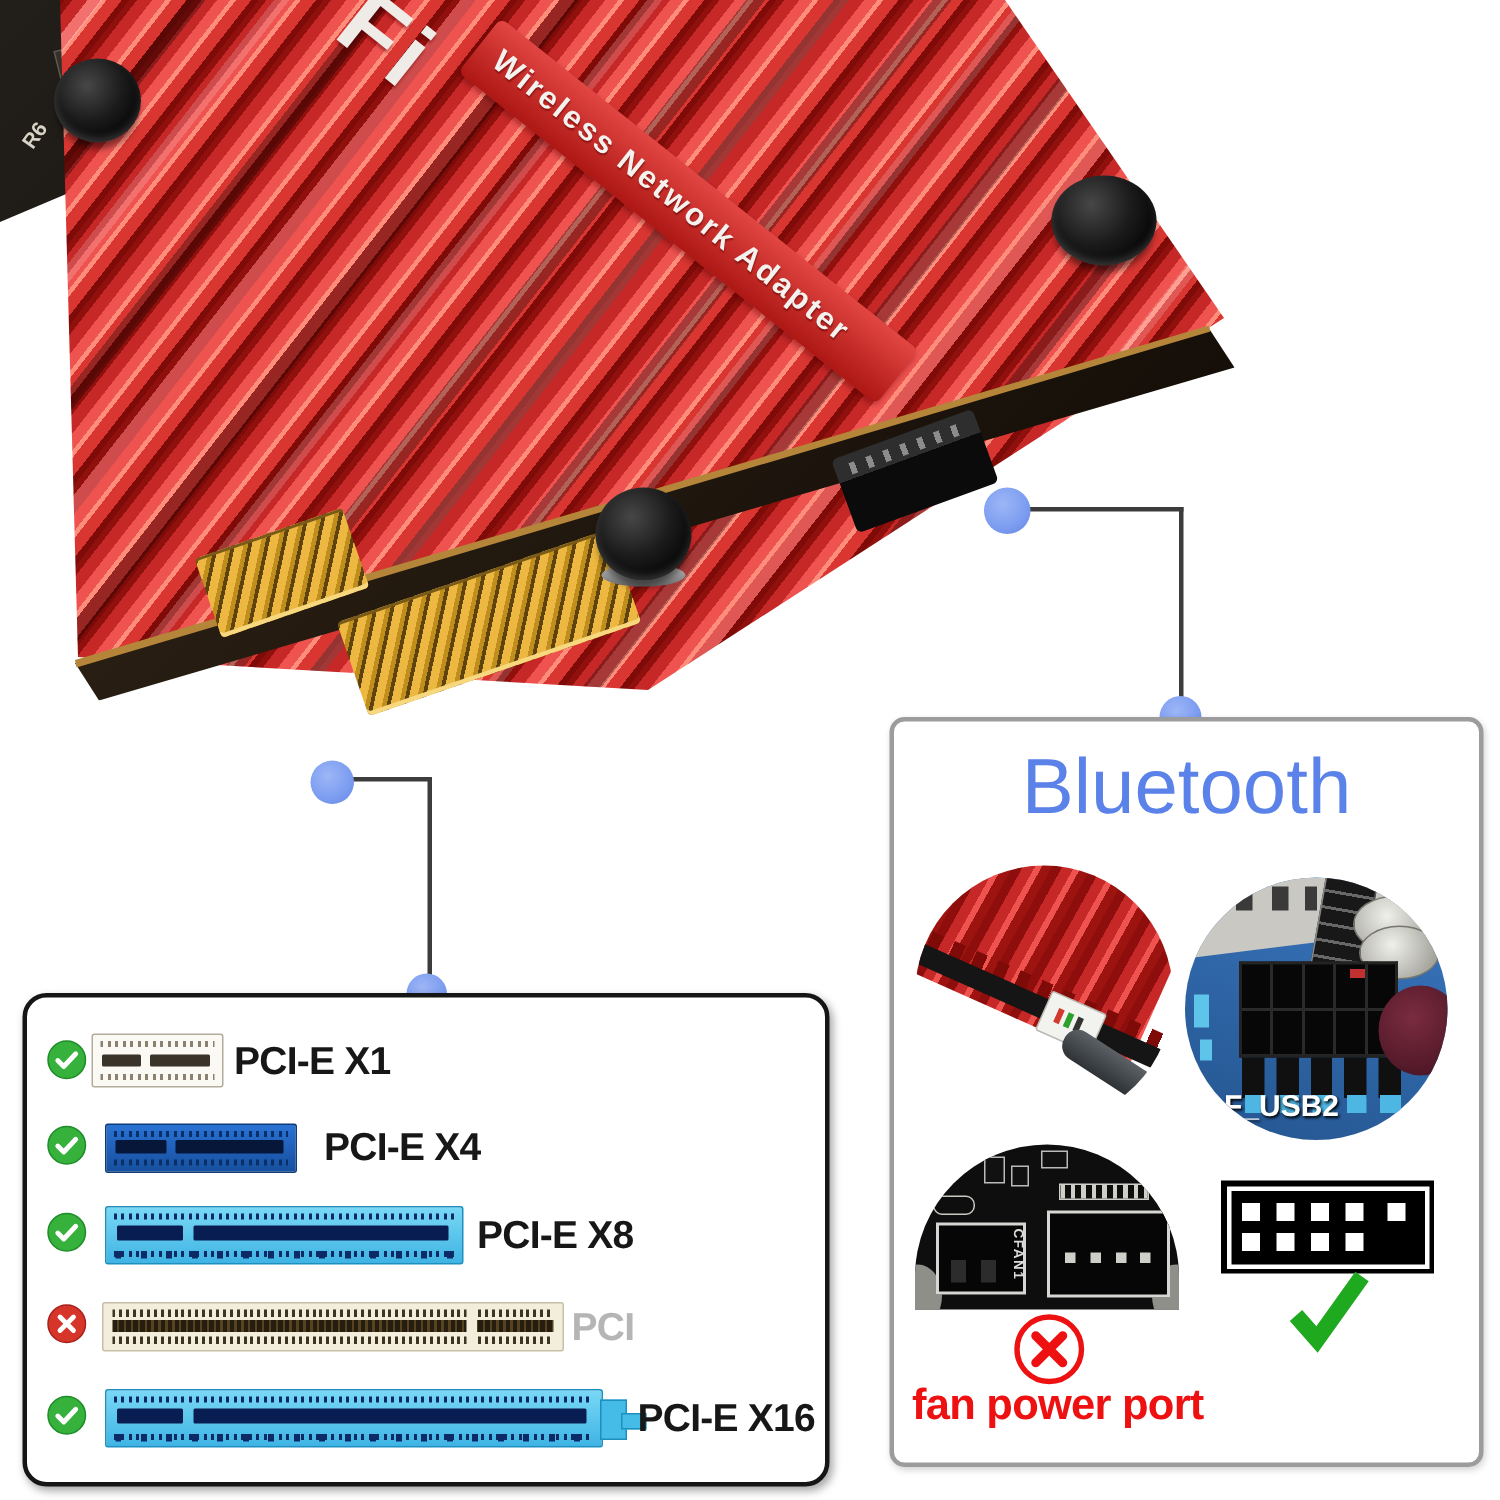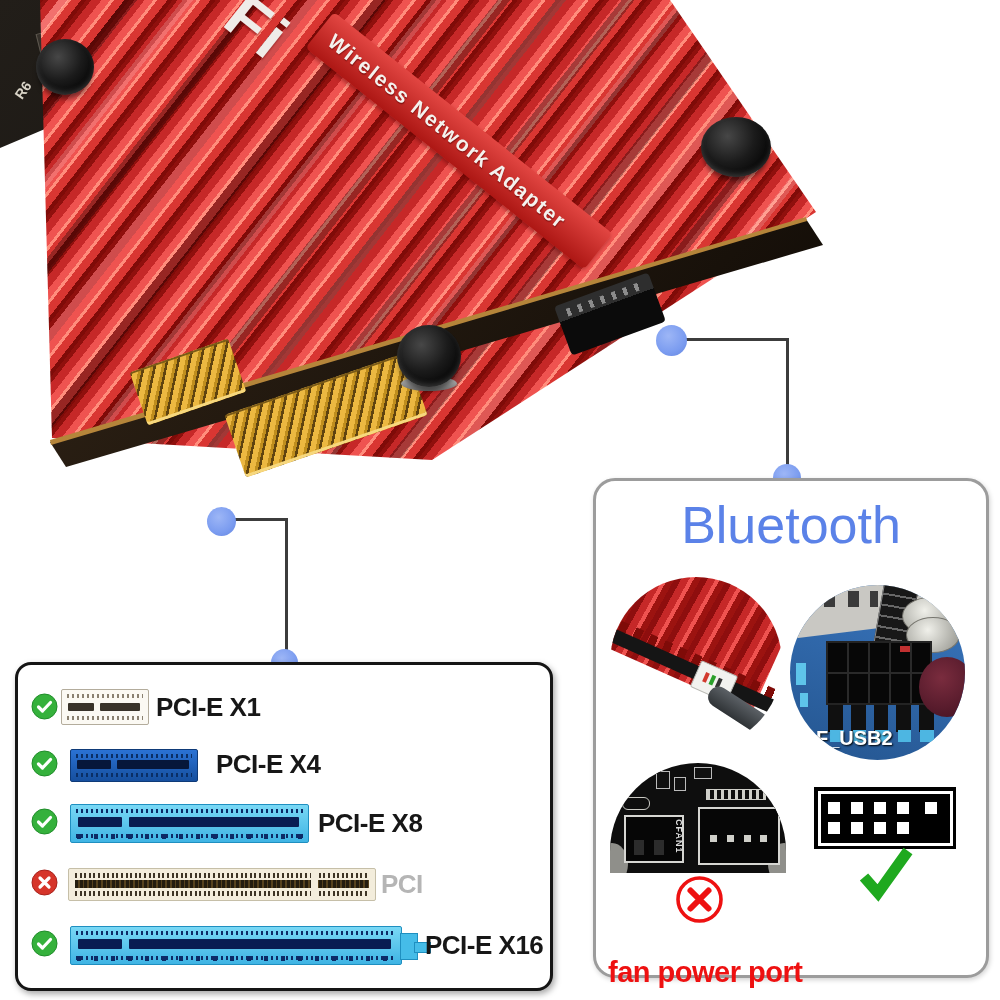--- a/index.html
+++ b/index.html
@@ -117,21 +117,21 @@
   .pci .bb{bottom:4px;height:5px;}
   .pci .notch{position:absolute;top:2px;bottom:2px;left:242px;width:7px;background:#f3eddc;}
 
   .slot.x16{left:52px;top:261px;width:330px;height:37px;}
   .x16 .sa{left:7px;width:44px;}.x16 .sb{left:58px;width:262px;}
   .latch-block{position:absolute;left:382px;top:268px;width:16px;height:25px;background:#45bce8;border:1.5px solid #1f8fc0;}
   .latch-arm{position:absolute;left:396px;top:277px;width:15px;height:9px;background:#45bce8;border:1px solid #1f8fc0;}
 
   
   .bt-panel{position:absolute;left:593px;top:478px;width:390px;height:494px;background:#fff;
-      border:3px solid #9c9c9c;border-radius:22px;box-shadow:1px 2px 5px rgba(0,0,0,.18);}
+      border:3px solid #9c9c9c;border-radius:10px;box-shadow:1px 2px 5px rgba(0,0,0,.18);}
   .bt-title{position:absolute;left:0;right:0;top:14px;text-align:center;font-size:52px;color:#5b82e8;}
 
   .photo-circle{position:absolute;border-radius:50%;overflow:hidden;background:#fff;}
   .c1{left:14px;top:96px;width:172px;height:172px;}
   .c1 .heat{position:absolute;left:-52px;top:-58px;width:235px;height:152px;transform:rotate(24deg);
       background:repeating-linear-gradient(95deg,#8e0e0e 0 6px,#c62828 6px 13px,#ef5350 13px 17px,#9c1310 17px 23px);}
   .c1 .teeth{position:absolute;left:-30px;top:78px;width:235px;height:13px;transform:rotate(24deg);
       background:repeating-linear-gradient(90deg,#7f0b08 0 8px,transparent 8px 16px);}
   .c1 .edge{position:absolute;left:-40px;top:88px;width:250px;height:14px;transform:rotate(24deg);background:#151515;}
   .c1 .conn{position:absolute;left:84px;top:90px;width:38px;height:27px;transform:rotate(24deg);
@@ -182,21 +182,21 @@
       transform:rotate(90deg);transform-origin:left top;letter-spacing:1px;}
   .dome .d1{position:absolute;left:46px;top:8px;width:12px;height:16px;border:1px solid #bbb;background:#111;}
   .dome .d2{position:absolute;left:64px;top:14px;width:10px;height:12px;border:1px solid #bbb;background:#111;}
   .dome .d3{position:absolute;left:84px;top:4px;width:16px;height:10px;border:1px solid #bbb;background:#111;}
   .dome .dash{position:absolute;left:96px;top:26px;width:58px;height:9px;border:1px solid #cfcfc9;
       background:repeating-linear-gradient(90deg,#cfcfc9 0 3px,transparent 3px 7px);}
   .dome .pill{position:absolute;left:12px;top:34px;width:26px;height:11px;border:1.5px solid #c9c9c3;border-radius:6px;}
 
   .noicon{position:absolute;left:79px;top:394px;width:49px;height:49px;}
   .fanlabel{position:absolute;left:12px;top:440px;width:184px;text-align:right;
-      font-size:29px;font-weight:700;color:#ee1111;letter-spacing:-.5px;white-space:nowrap;margin-top:35px;}
+      font-size:29px;font-weight:700;color:#ee1111;letter-spacing:-.5px;white-space:nowrap;}
 
   .pinhead{position:absolute;left:218px;top:306px;width:142px;height:62px;background:#000;}
   .pinhead .frame{position:absolute;inset:3.5px;border:3px solid #fff;background:#000;}
   .pin{position:absolute;width:12px;height:12px;background:#fff;}
   .pt1{left:14px;top:15px;}.pt2{left:37px;top:15px;}.pt3{left:60px;top:15px;}.pt4{left:83px;top:15px;}.pt5{left:111px;top:15px;}
   .pb1{left:14px;top:35px;}.pb2{left:37px;top:35px;}.pb3{left:60px;top:35px;}.pb4{left:83px;top:35px;}
 
   .okcheck{position:absolute;left:258px;top:360px;width:62px;height:62px;}
   .goodlabel{position:absolute;left:229px;top:419px;font-size:29px;font-weight:700;color:#1fa91f;
       line-height:1.03;letter-spacing:-.5px;white-space:nowrap;}

